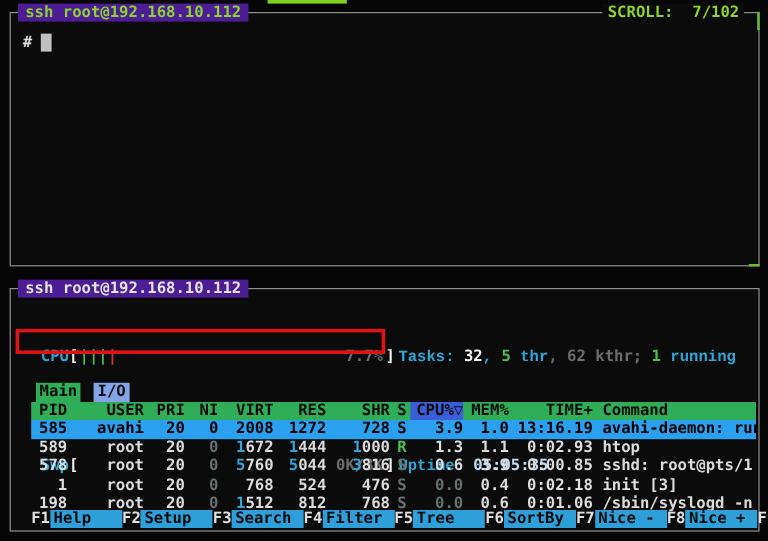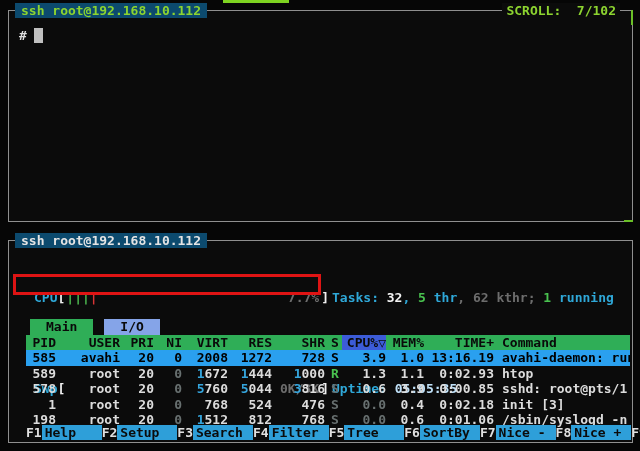--- a/index.html
+++ b/index.html
@@ -9,21 +9,21 @@
   .pre{white-space:pre;}
 
   
   #top-sliver{position:absolute;left:223px;top:0;width:66px;height:3px;background:#7ed321;}
 
   
   .pane{position:absolute;border:1px solid #8f8f8f;background:#0b0b0b;}
   #top-pane{left:8px;top:10px;width:625px;height:212px;}
   #bot-pane{left:8px;top:240px;width:625px;height:203px;}
   .pane-title{position:absolute;top:-8px;left:6px;height:15px;line-height:15px;
-              background:#0c4a6e;padding:0 6px;font-weight:700;white-space:pre;}
+              background:#4c1d95;padding:0 6px;font-weight:700;white-space:pre;}
   #top-pane .pane-title{color:#8dd430;}
   #bot-pane .pane-title{color:#e4e4e4;}
   .scroll-ind{position:absolute;top:-8px;right:12px;height:15px;line-height:15px;
               background:#0b0b0b;padding:0 4px;color:#8dd430;font-weight:700;white-space:pre;}
   .accent{position:absolute;background:#6abf27;}
   .acc-tr{right:-1px;top:-1px;width:2px;height:15px;}
   .acc-br{right:-1px;bottom:-1px;width:9px;height:2px;}
 
   
   #prompt-line{position:absolute;left:10px;top:17px;color:#dddddd;font-weight:700;
@@ -42,33 +42,33 @@
   .m-label{color:#2fa8d8;}
   .m-br{color:#f0f0f0;}
   .m-box{flex:1;position:relative;overflow:hidden;}
   .m-bars{position:absolute;left:1px;top:0;}
   .m-val{position:absolute;right:2px;top:0;}
   .v-dim{color:#6d6d6d;}
   .v-mem{color:#cdd9e6;}
 
   
   #stats{position:absolute;left:306px;top:5px;right:0;}
-  .cyan{color:#2fa8d8;}
+  .cyan{color:#2fa8d8;font-family:Liberation Mono, monospace;}
   .whiteb{color:#f2f2f2;}
   .greenb{color:#49c24f;}
   .dim{color:#6d6d6d;}
   .lblueb{color:#bfe0f8;}
 
   
   #mem-annotation{position:absolute;left:4px;top:33px;width:308px;height:21px;
                   border:3px solid #de1414;z-index:6;pointer-events:none;}
 
   
   #tabs{position:absolute;left:4px;top:64px;display:flex;gap:11px;}
-  .tab{height:15.5px;line-height:15.5px;padding:0 16px;color:#0a0a0a;}
+  .tab{height:15.5px;line-height:15.5px;padding:0 3px;color:#0a0a0a;}
   .tab.active{background:#2fae57;}
   .tab.inactive{background:#85a4e8;}
 
   
   #ptable{position:absolute;left:0;top:79.5px;right:0;}
   .prow{display:flex;height:15.5px;line-height:15.5px;overflow:hidden;}
   .prow.header{background:#2fae57;color:#0a0a0a;}
   .prow.selected{background:#2aa0ef;}
   .prow.selected span{color:#000 !important;}
   .col{display:inline-block;text-align:right;flex:none;}

